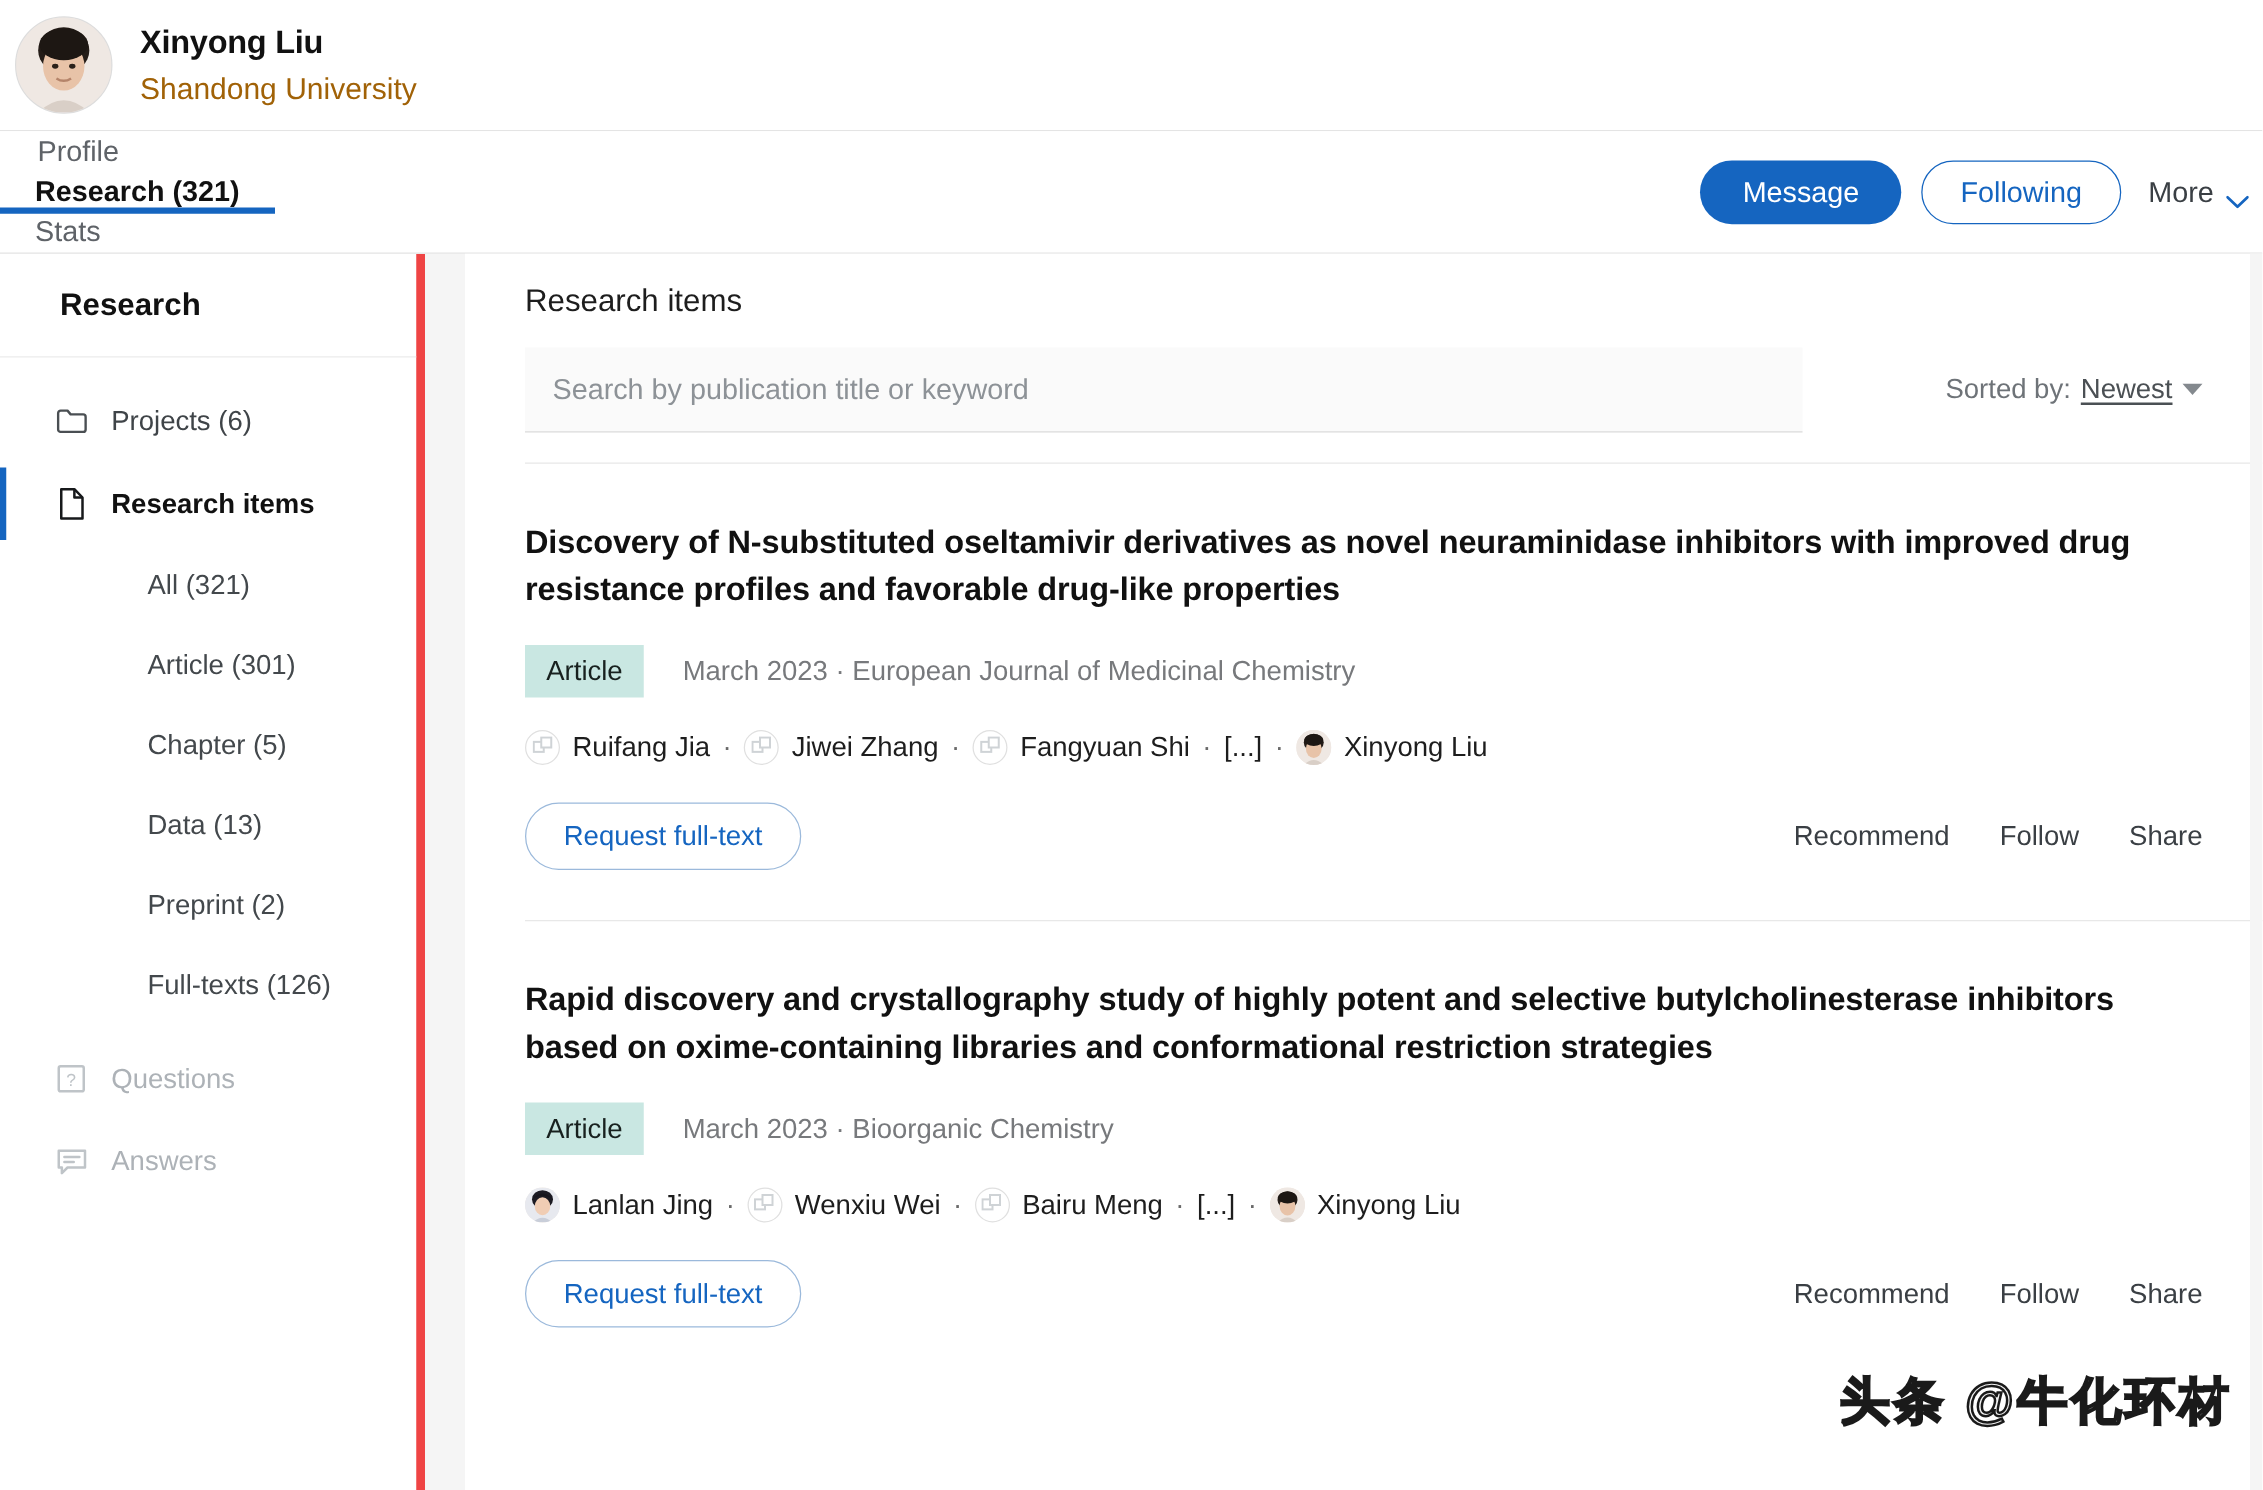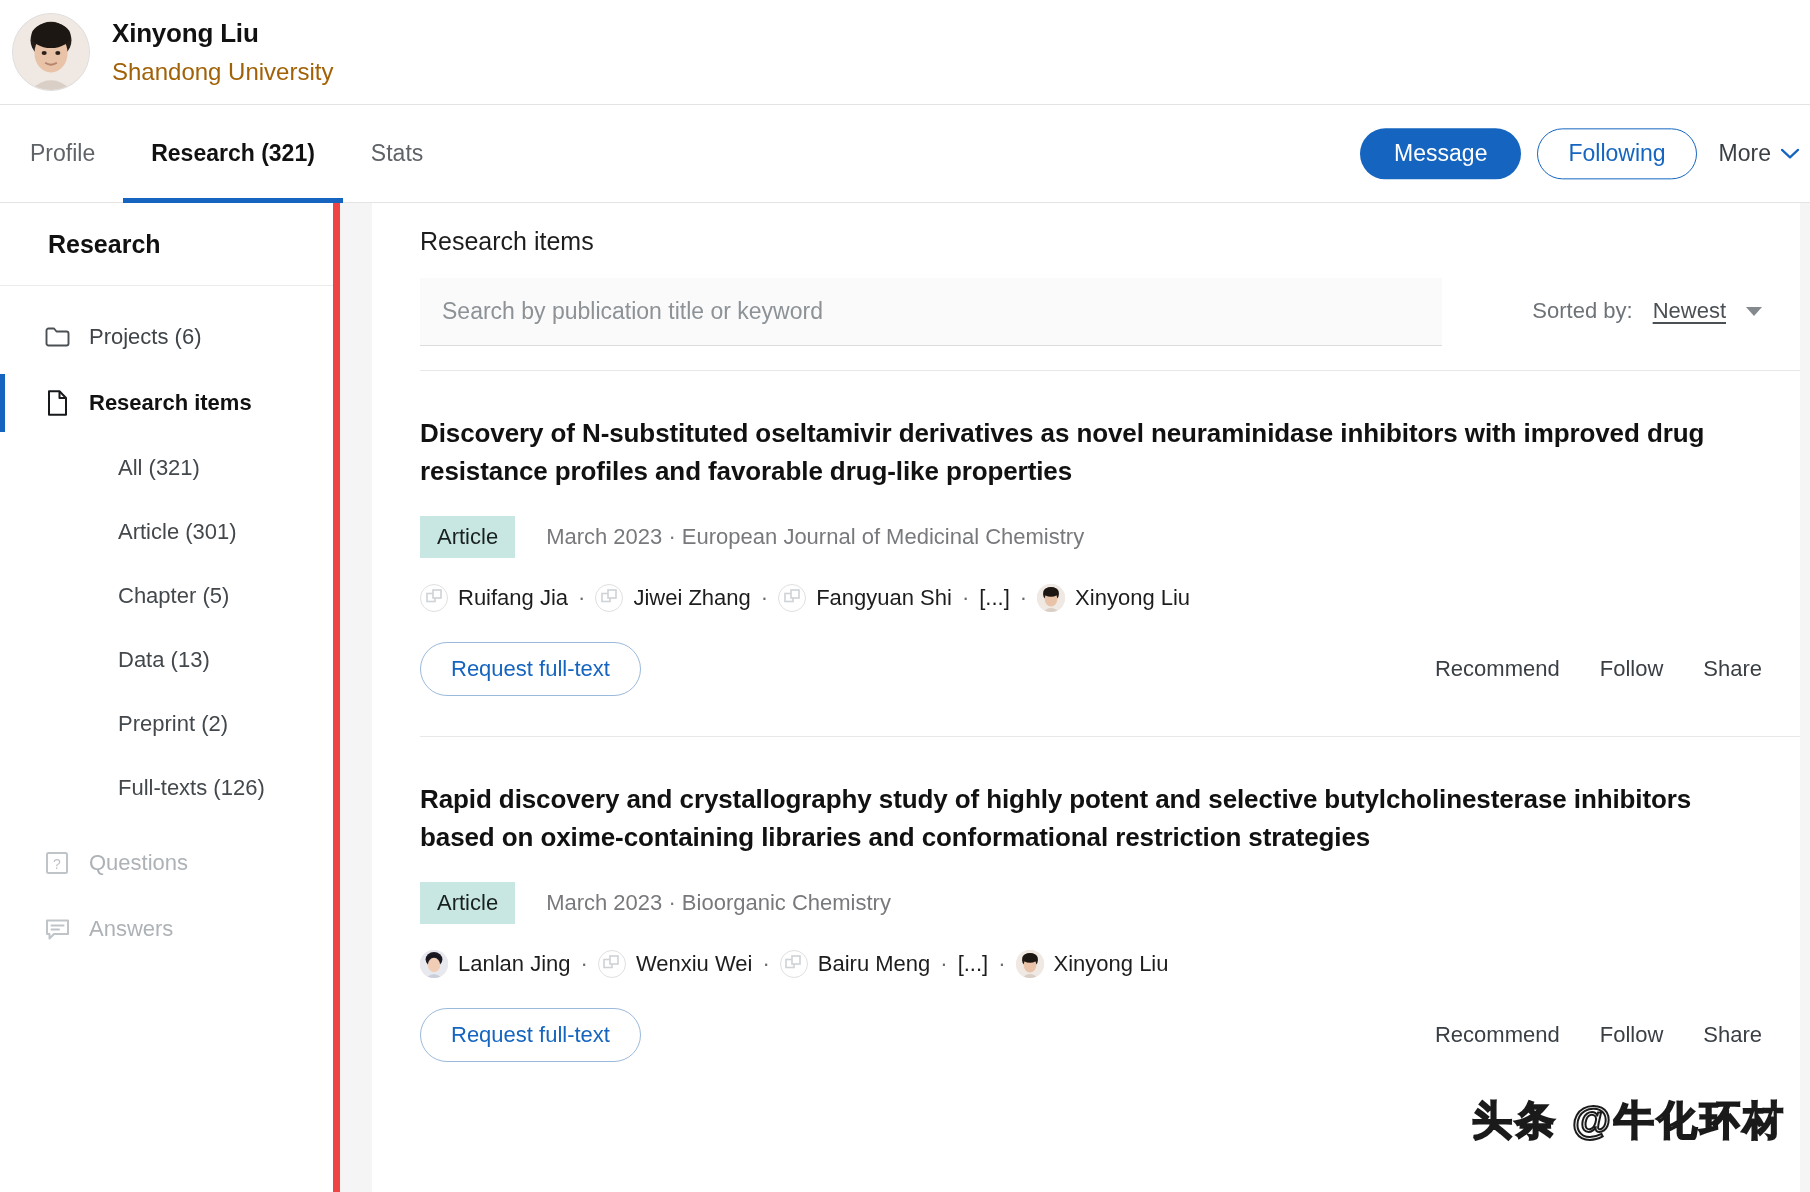--- a/index.html
+++ b/index.html
@@ -58,21 +58,21 @@
 
   
   .tabbar {
     height: 98px;
     display: flex;
     align-items: center;
     border-bottom: 1px solid #e4e4e4;
     position: relative;
     background: #fff;
   }
-  .tabs { display: flex; align-items: flex-start; height: 100%; }
+  .tabs { display: flex; align-items: flex-start; height: 100%; flex-direction: column; }
   .tab {
     height: 100%;
     display: flex;
     align-items: center;
     padding: 0 28px;
     font-size: 23px;
     color: #5f6368;
     position: relative;
     cursor: pointer;
     white-space: nowrap;
@@ -113,21 +113,21 @@
     border: 1px solid #1565c0;
     border-radius: 999px;
     font-size: 23px;
     font-family: inherit;
     padding: 12px 30px;
     cursor: pointer;
     line-height: 1.1;
   }
   .more-btn {
     display: flex;
-    align-items: center;
+    align-items: flex-end;
     gap: 10px;
     font-size: 23px;
     color: #3a3f44;
     cursor: pointer;
     padding: 6px 2px 6px 6px;
   }
   .chev {
     width: 18px; height: 11px;
     display: inline-block;
   }
@@ -234,21 +234,21 @@
     color: #333;
     padding: 0 22px;
     outline: none;
   }
   .search-input::placeholder { color: #8d9297; }
 
   .sortbox {
     margin-left: auto;
     display: flex;
     align-items: center;
-    gap: 20px;
+    gap: 8px;
     font-size: 22px;
     color: #6e7378;
     padding-top: 20px;
     white-space: nowrap;
   }
   .sort-value {
     color: #4b5054;
     text-decoration: underline;
     text-underline-offset: 4px;
     cursor: pointer;

